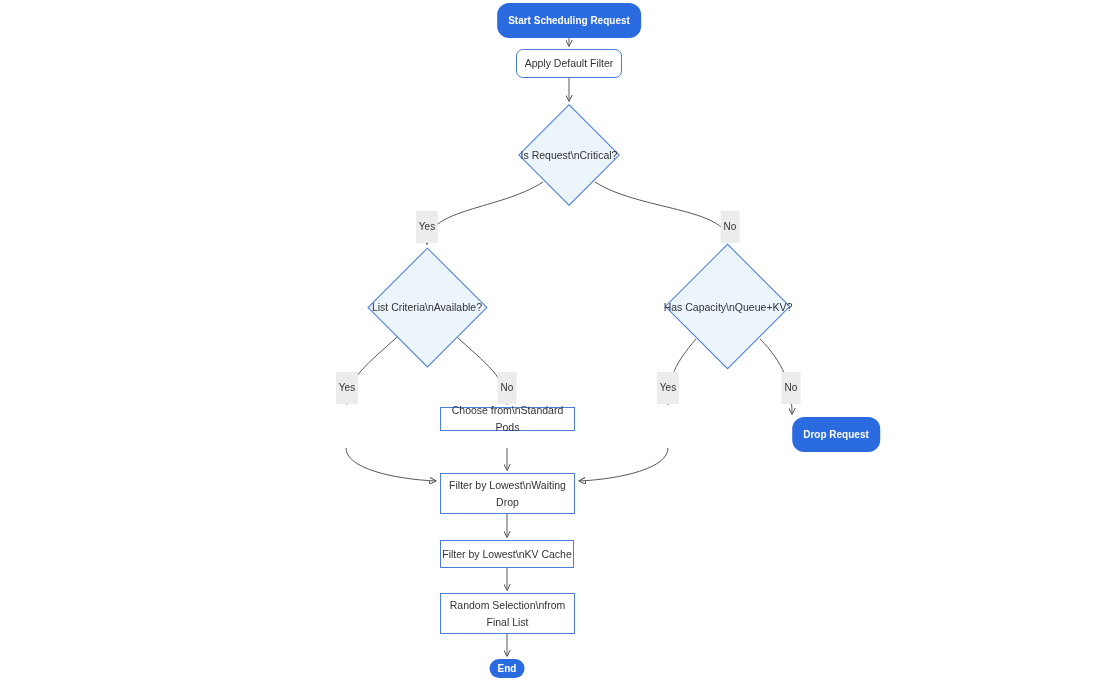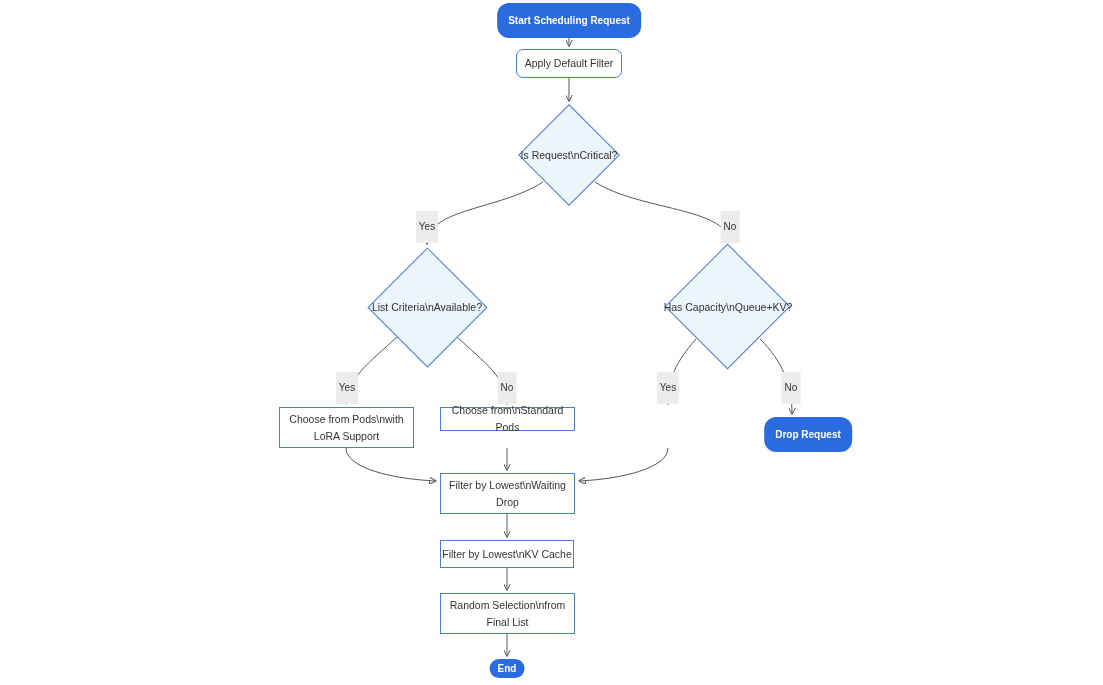--- a/index.html
+++ b/index.html
@@ -50,21 +50,21 @@
 
   
   #n-start{left:569px;top:3px;}
   #n-apply{left:516px;top:49px;width:106px;height:29px;border-radius:7px;}
   #n-critical{left:518px;top:104px;width:102px;height:102px;}
   #n-lora{left:367px;top:247px;width:120px;height:120px;}
   #n-capacity{left:665px;top:244px;width:126px;height:126px;}
   #n-chooselora{left:279px;top:407px;width:135px;height:41px;}
   #n-choosestd{left:440px;top:407px;width:135px;height:24px;}
   #n-choosecap{left:600px;top:407px;width:136px;height:41px;}
-  #n-drop{left:808px;top:417px;}
+  #n-drop{left:836px;top:417px;}
   #n-fqueue{left:440px;top:473px;width:135px;height:41px;}
   #n-fkv{left:440px;top:540px;width:134px;height:28px;}
   #n-fkv span{white-space:nowrap;}
   #n-random{left:440px;top:593px;width:135px;height:41px;}
   #n-end{left:507px;top:659px;padding:4px 8px;}
 
   
   #el-critical-yes{left:427px;top:227px;}
   #el-critical-no{left:730px;top:227px;}
   #el-lora-yes{left:347px;top:388px;}
@@ -115,23 +115,20 @@
   <div class="node diamond" id="n-lora">
     <div class="shape"></div>
     <span class="dlabel">List Criteria\nAvailable?</span>
   </div>
 
   <div class="node diamond" id="n-capacity">
     <div class="shape"></div>
     <span class="dlabel">Has Capacity\nQueue+KV?</span>
   </div>
 
-  <div class="node rect" id="n-chooselora">
-    <span>Choose from Pods\nwith LoRA Support</span>
-  </div>
 
   <div class="node rect" id="n-choosestd">
     <span>Choose from\nStandard Pods</span>
   </div>
 
 
   <div class="node stadium" id="n-drop">
     <span>Drop Request</span>
   </div>
 

